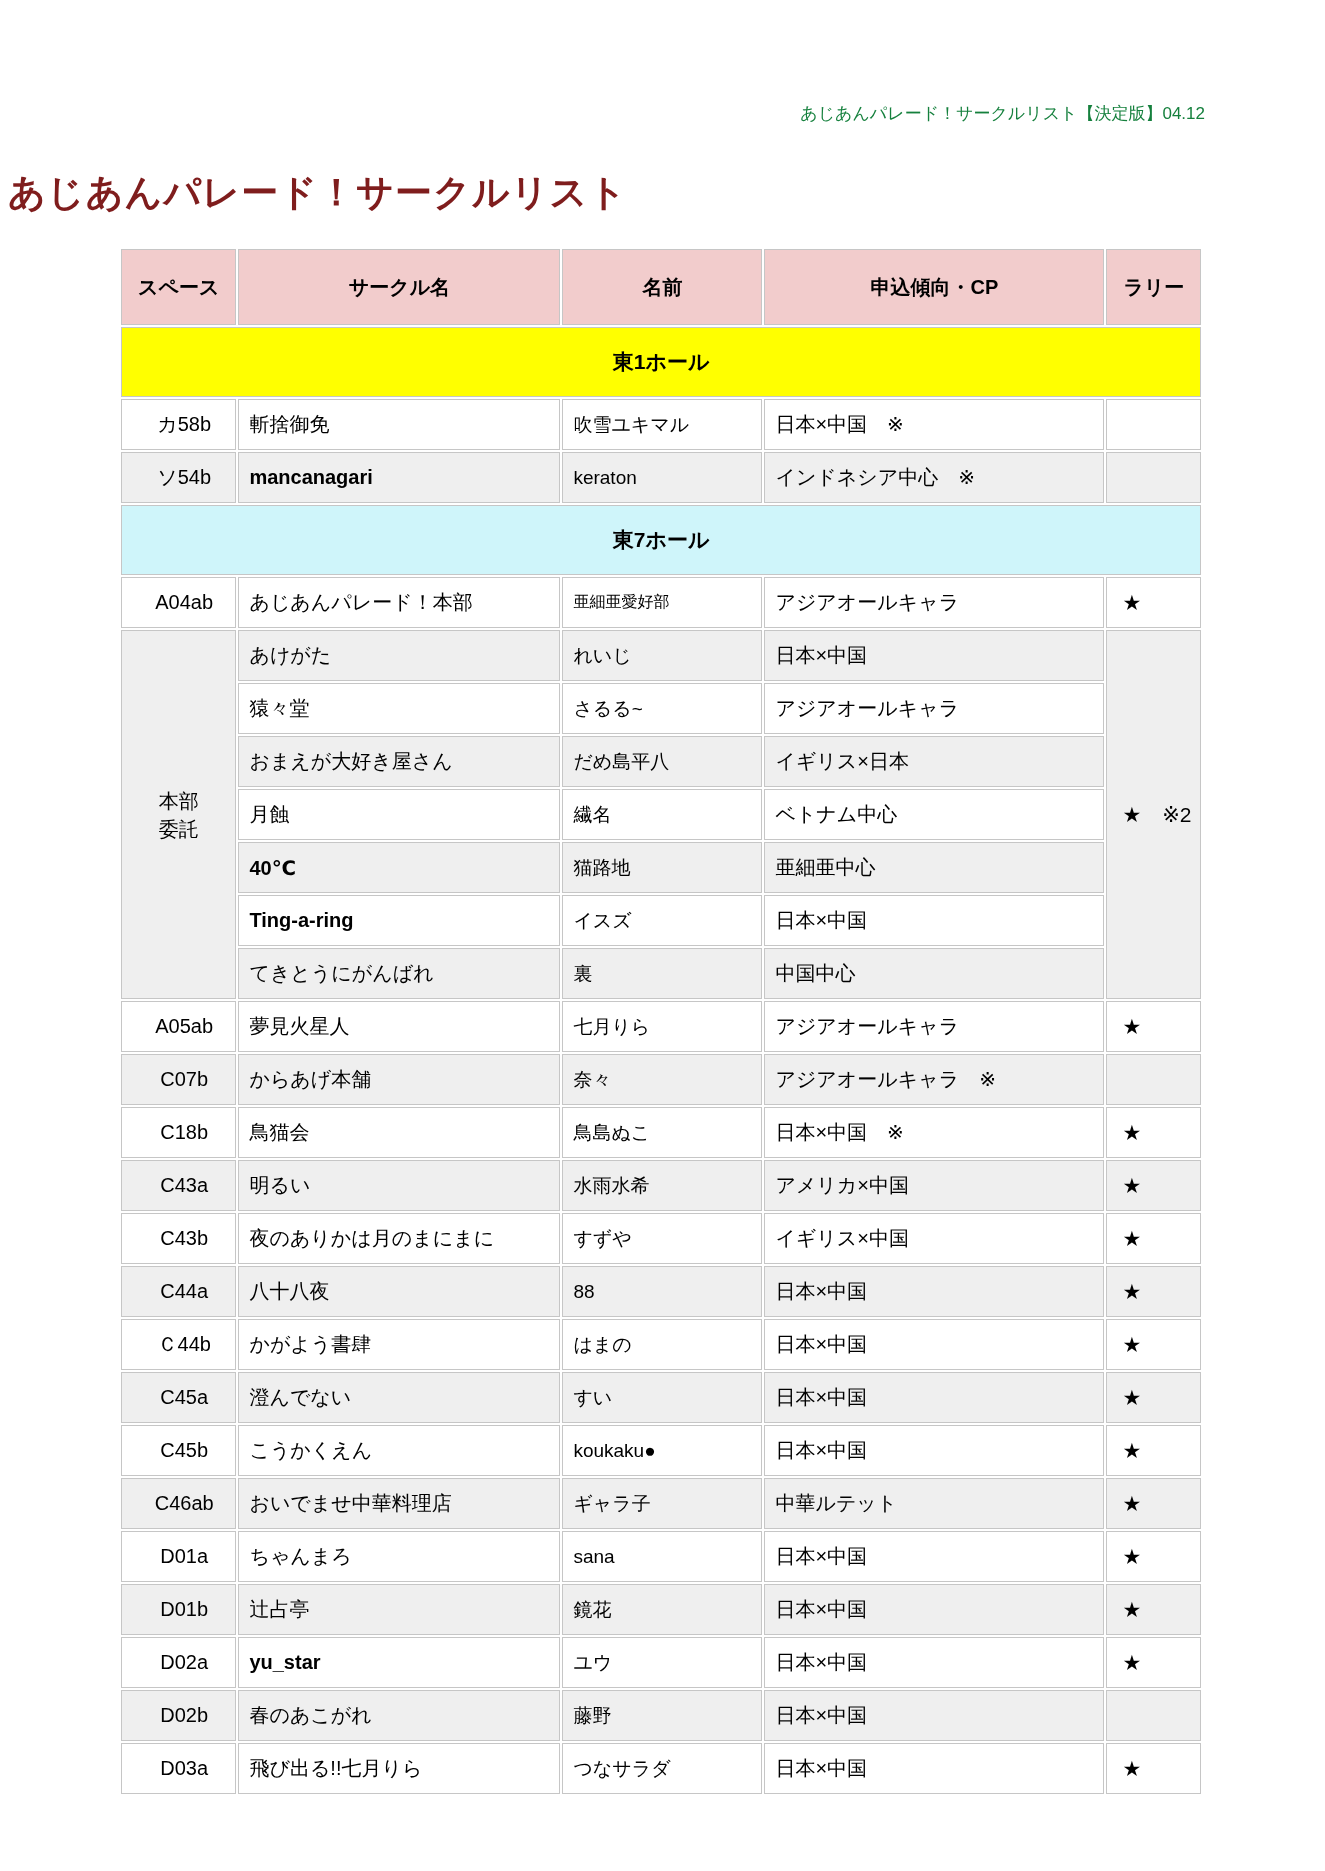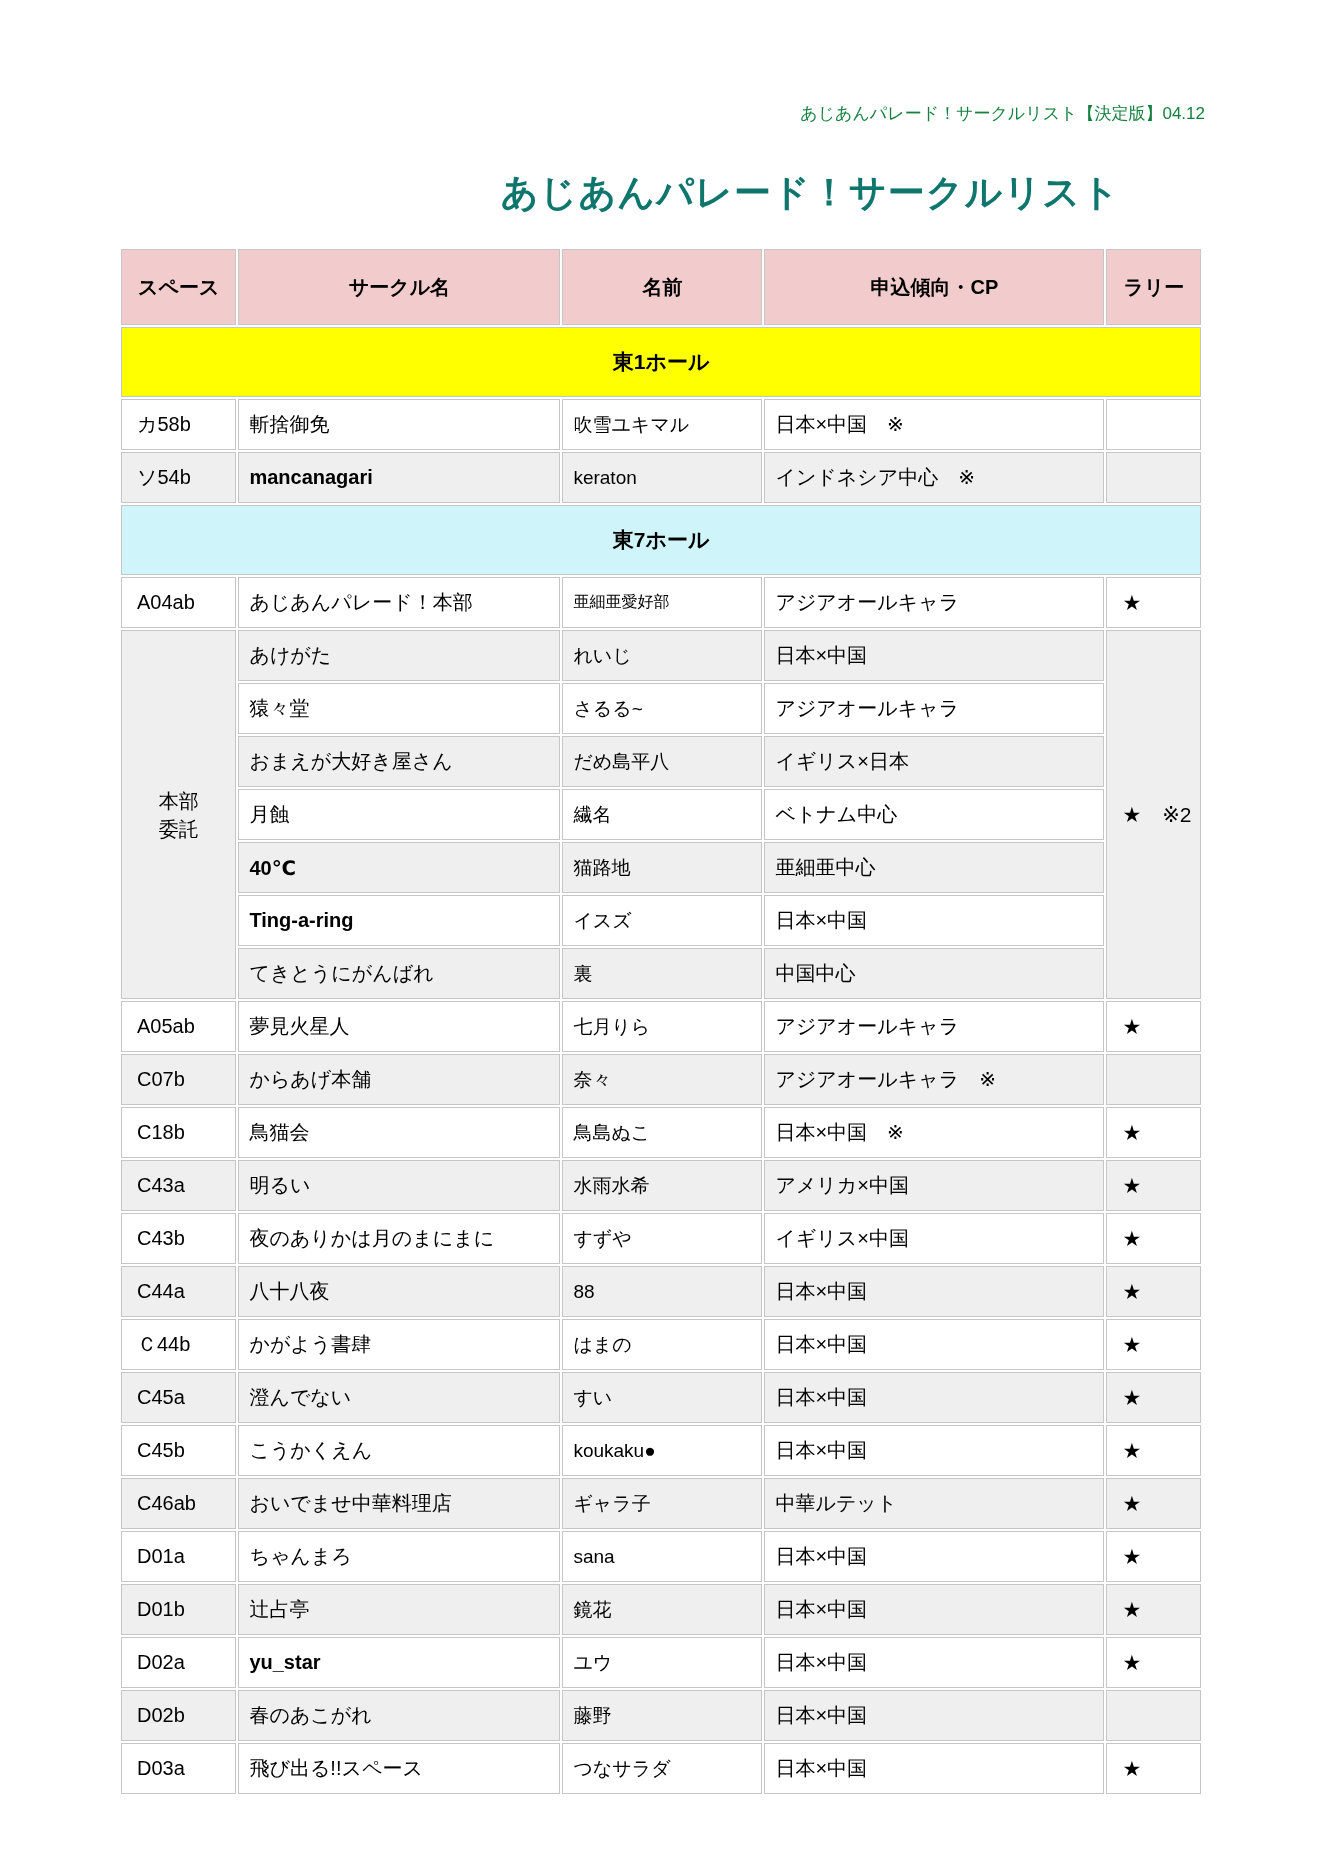--- a/index.html
+++ b/index.html
@@ -6,42 +6,42 @@
   body {
     width:1325px; height:1871px; background:#ffffff; position:relative;
     font-family:"Liberation Sans","DejaVu Sans",sans-serif;
     color:#000;
   }
   .doc-note {
     position:absolute; top:102px; left:0; width:1205px;
     text-align:right; color:#15803d; font-size:17px;
   }
   .title {
-    position:absolute; top:168px; left:0; width:1120px; margin:0;
-    text-align:right; color:#0f766e; font-size:37px; font-weight:bold;
+    position:absolute; top:168px; left:8px; width:1120px; margin:0;
+    text-align:left; color:#7f1d1d; font-size:37px; font-weight:bold;
     letter-spacing:1px;
   }
   table.circle-list {
     position:absolute; top:247px; left:119px;
     border-collapse:separate; border-spacing:2px; table-layout:fixed;
   }
   .circle-list td, .circle-list th {
     border:1px solid #c6c6c6; vertical-align:middle; overflow:hidden;
     white-space:nowrap;
   }
   .circle-list th {
     background:#f2cccc; height:42px; font-size:20px; font-weight:bold;
     text-align:center; padding:16px;
   }
   .circle-list td { height:49px; font-size:20px; background:#ffffff; padding:0 4px 0 10px; }
   tr.shade td { background:#efefef; }
   td.hall { text-align:center; font-weight:bold; font-size:21px; height:42px; padding:13px;margin-top:40px; }
   td.hall.hall1 { background:#ffff00 !important; }
   td.hall.hall7 { background:#cff5fa !important; }
-  td.space { padding-left:15px; }
+  td.space { padding-left:15px;text-align:center; }
   td.space.merged { text-align:center; padding:8px; line-height:1.4; background:#efefef !important; }
   td.circle.b { font-weight:bold; }
   td.pname { font-size:19px;margin-left:20px; }
   td.pname.small { font-size:16px; }
   td.rally { padding-left:15px; font-size:21px; }
   td.rally.merged { background:#efefef !important; }
 </style>
 </head>
 <body>
 
@@ -224,19 +224,19 @@
       </tr>
       <tr class="shade">
         <td class="space">D02b</td>
         <td class="circle">春のあこがれ</td>
         <td class="pname">藤野</td>
         <td class="cp">日本×中国</td>
         <td class="rally"></td>
       </tr>
       <tr>
         <td class="space">D03a</td>
-        <td class="circle">飛び出る!!スペース</td>
+        <td class="circle">飛び出る!!七月りら</td>
         <td class="pname">つなサラダ</td>
         <td class="cp">日本×中国</td>
         <td class="rally">★</td>
       </tr>
     </tbody>
 </table>
 
 </body></html>

